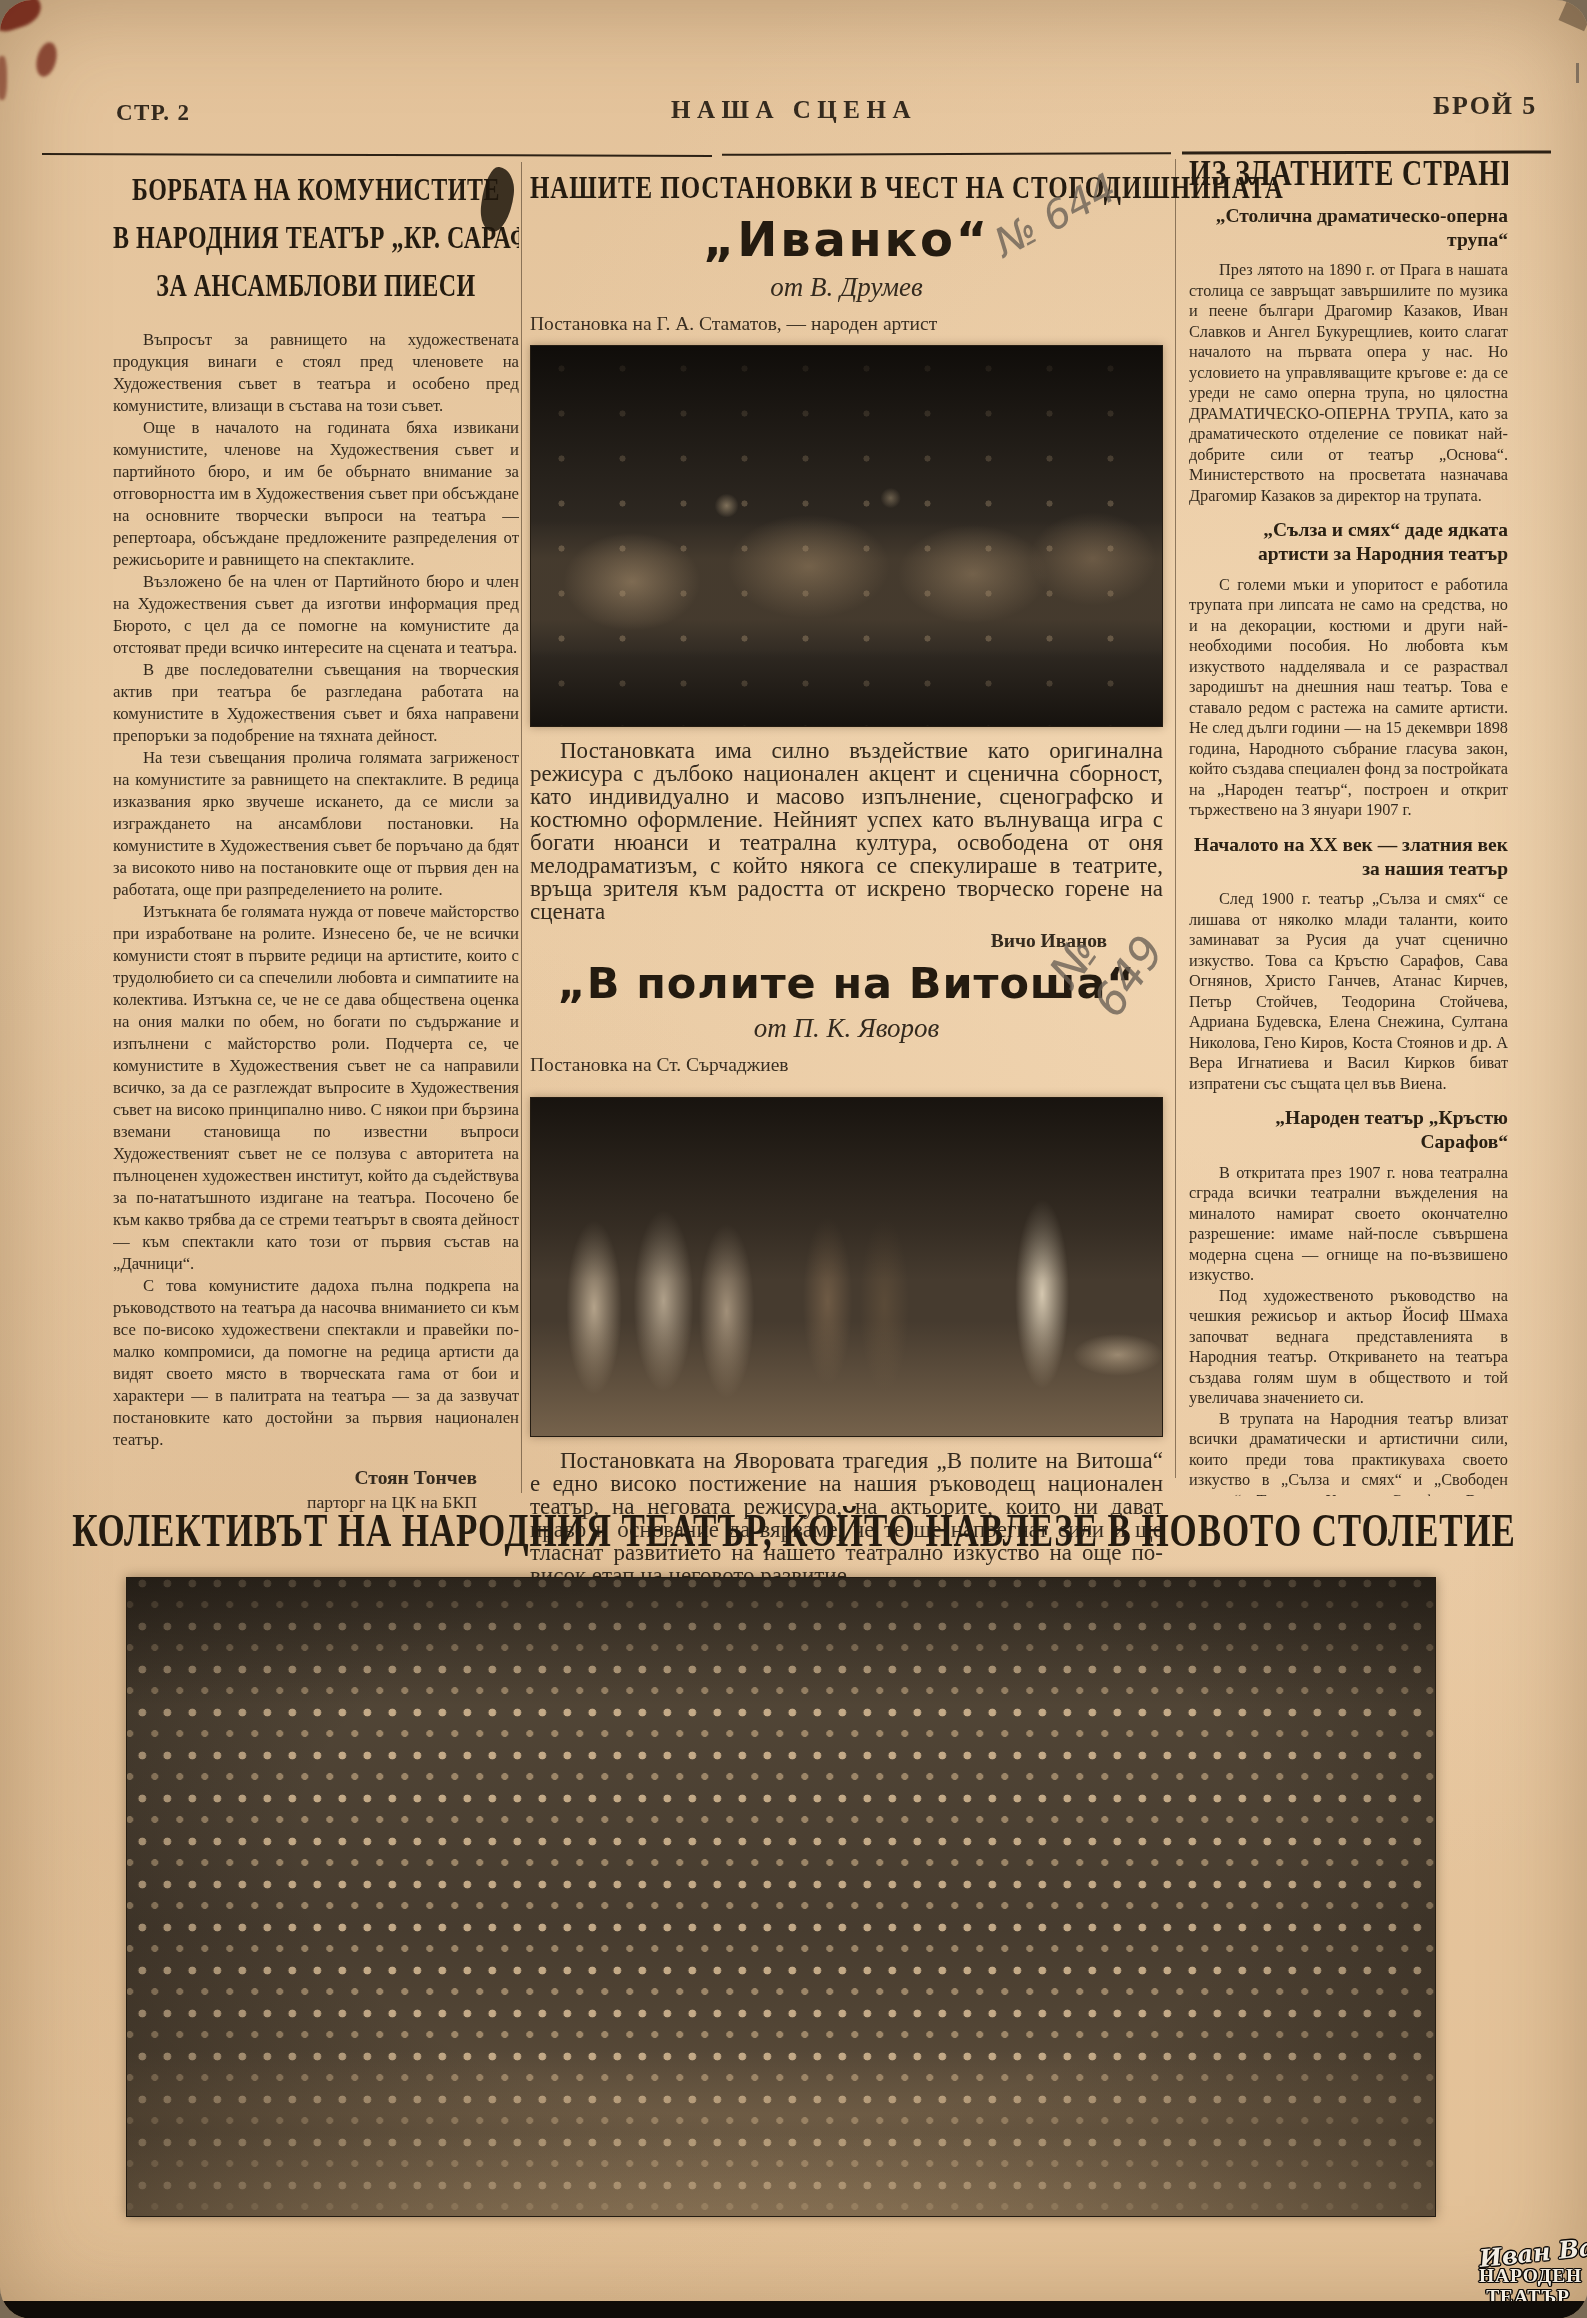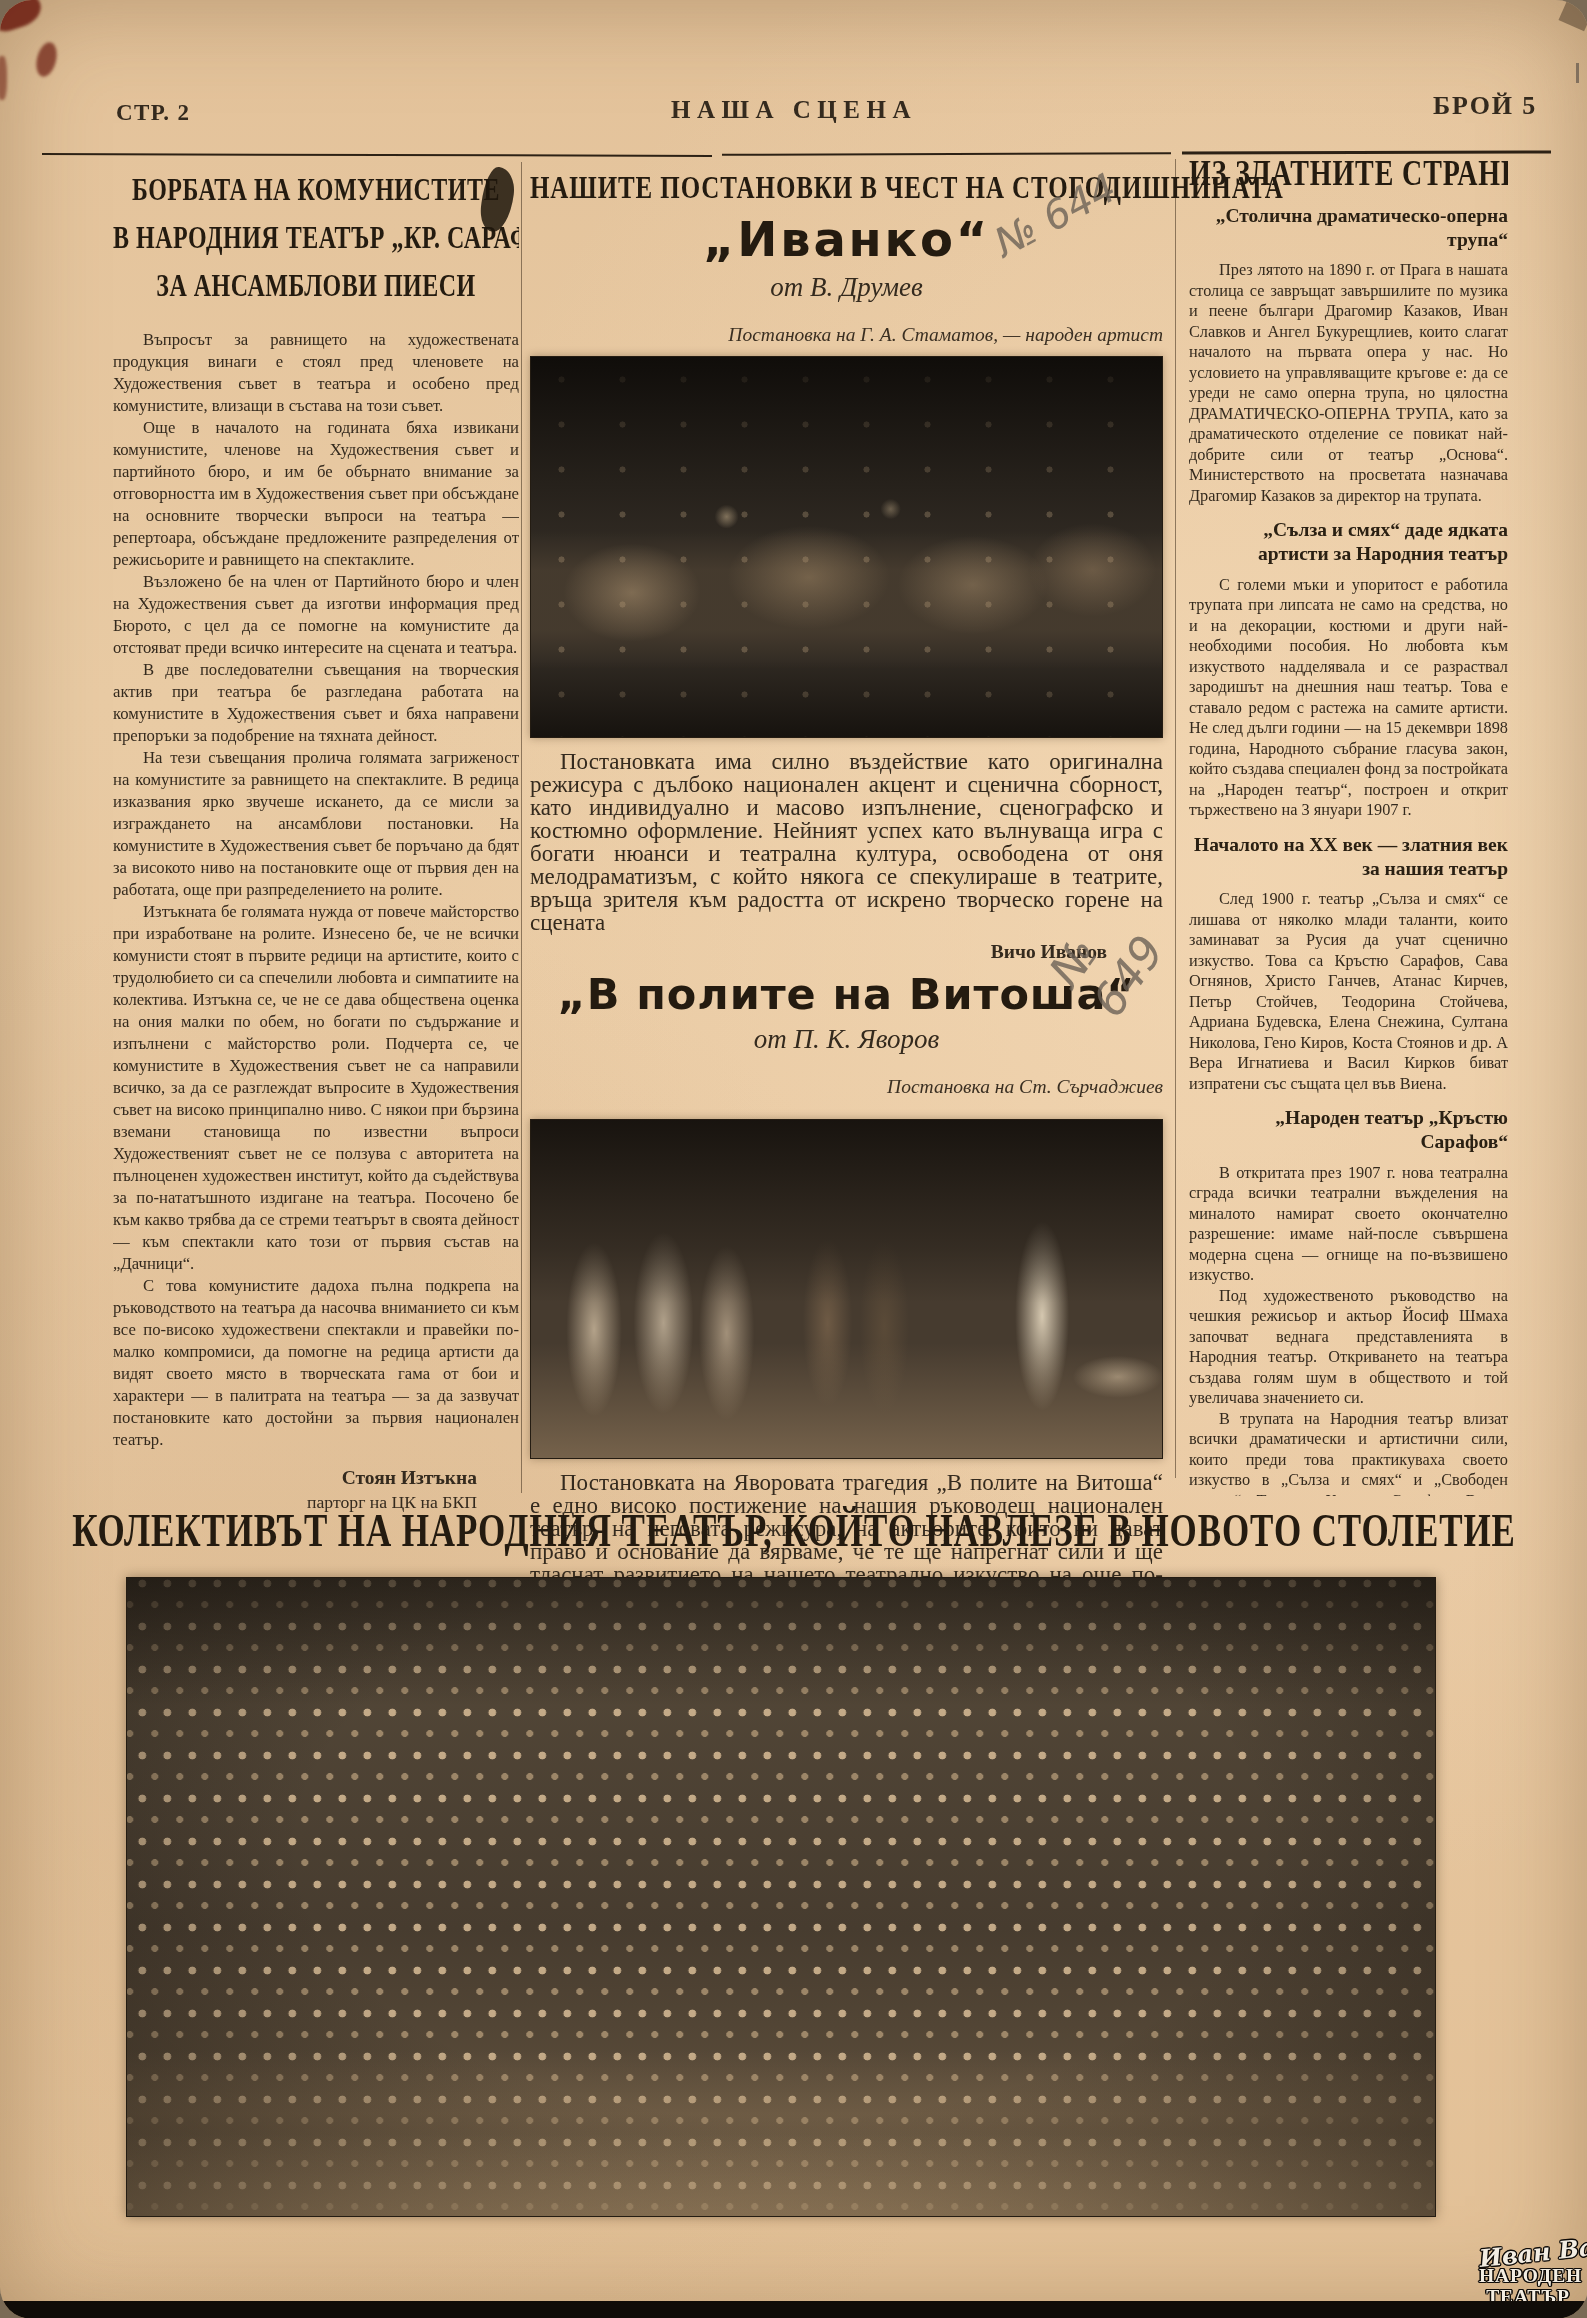--- a/index.html
+++ b/index.html
@@ -31,21 +31,21 @@
   .sig-name{font-weight:bold;font-size:19.5px;}
   .sig-role{font-size:17.7px;margin-top:2.8px;}
   .blot{position:absolute;background:#1f160c;opacity:.85;border-radius:42% 58% 55% 45%/60% 40% 62% 38%;}
   
   .ctrcol{position:absolute;left:530px;top:173px;width:633px;}
   .kicker{font-weight:bold;font-size:25px;text-align:center;color:#241b10;letter-spacing:0.9px;}
   .rev-title{font-family:"DejaVu Sans",sans-serif;font-weight:bold;text-align:center;color:#241b10;}
   .rev-title.t1{font-size:48px;margin-top:10.2px;letter-spacing:2.8px;}
   .rev-title.t2{font-size:43px;margin-top:6.5px;letter-spacing:0.9px;}
   .author{font-style:italic;text-align:center;font-size:27px;margin-top:4.7px;}
-  .staging{font-style:italic;text-align:right;font-size:19.5px;margin-top:21px;color:#3a2f22;}
+  .staging{text-align:left;font-size:19.5px;margin-top:10px;color:#3a2f22;}
   .photo{border:0.9px solid #241c12;box-shadow:0 0 8.4px rgba(60,40,20,.35);}
   .photo.ivanko{
     width:631px;height:380px;margin-top:10.2px;background-color:#2f2922;
     background-image:
       linear-gradient(180deg, rgba(8,6,4,.8), rgba(8,6,4,.25) 32%, rgba(8,6,4,0) 48%),
       linear-gradient(0deg, rgba(12,9,6,.7), rgba(12,9,6,0) 20%),
       linear-gradient(180deg, transparent 46%, rgba(125,103,76,.28) 56%, rgba(125,103,76,.28) 72%, transparent 82%),
       radial-gradient(ellipse 98px 70px at 16% 62%, rgba(206,176,136,.5), transparent 70%),
       radial-gradient(ellipse 116px 74px at 44% 58%, rgba(192,162,122,.45), transparent 70%),
       radial-gradient(ellipse 107px 70px at 70% 60%, rgba(200,170,130,.42), transparent 70%),
@@ -142,21 +142,21 @@
     <div class="bodytext">
       <p>Въпросът за равнището на художествената продукция винаги е стоял пред членовете на Художествения съвет в театъра и особено пред комунистите, влизащи в състава на този съвет.</p>
       <p>Още в началото на годината бяха извикани комунистите, членове на Художествения съвет и партийното бюро, и им бе обърнато внимание за отговорността им в Художествения съвет при обсъждане на основните творчески въпроси на театъра — репертоара, обсъждане предложените разпределения от режисьорите и равнището на спектаклите.</p>
       <p>Възложено бе на член от Партийното бюро и член на Художествения съвет да изготви информация пред Бюрото, с цел да се помогне на комунистите да отстояват преди всичко интересите на сцената и театъра.</p>
       <p>В две последователни съвещания на творческия актив при театъра бе разгледана работата на комунистите в Художествения съвет и бяха направени препоръки за подобрение на тяхната дейност.</p>
       <p>На тези съвещания пролича голямата загриженост на комунистите за равнището на спектаклите. В редица изказвания ярко звучеше искането, да се мисли за изграждането на ансамблови постановки. На комунистите в Художествения съвет бе поръчано да бдят за високото ниво на постановките още от първия ден на работата, още при разпределението на ролите.</p>
       <p>Изтъкната бе голямата нужда от повече майсторство при изработване на ролите. Изнесено бе, че не всички комунисти стоят в първите редици на артистите, които с трудолюбието си са спечелили любовта и симпатиите на колектива. Изтъкна се, че не се дава обществена оценка на ония малки по обем, но богати по съдържание и изпълнени с майсторство роли. Подчерта се, че комунистите в Художествения съвет не са направили всичко, за да се разглеждат въпросите в Художествения съвет на високо принципално ниво. С някои при бързина вземани становища по известни въпроси Художественият съвет не се ползува с авторитета на пълноценен художествен институт, който да съдействува за по-нататъшното издигане на театъра. Посочено бе към какво трябва да се стреми театърът в своята дейност — към спектакли като този от първия състав на „Дачници“.</p>
       <p>С това комунистите дадоха пълна подкрепа на ръководството на театъра да насочва вниманието си към все по-високо художествени спектакли и правейки по-малко компромиси, да помогне на редица артисти да видят своето място в творческата гама от бои и характери — в палитрата на театъра — за да зазвучат постановките като достойни за първия национален театър.</p>
     </div>
     <div class="sig-block">
-      <div class="sig-name">Стоян Изтъкна</div>
+      <div class="sig-name">Стоян Тончев</div>
       <div class="sig-role">парторг на ЦК на БКП</div>
     </div>
   </div>
   <div class="blot" style="left:482px;top:167px;width:31px;height:65px;transform:rotate(7deg);"></div>
 
   <div class="ctrcol">
     <div class="kicker">
       <span class="cond">НАШИТЕ ПОСТАНОВКИ В ЧЕСТ НА СТОГОДИШНИНАТА</span>
     </div>
 

